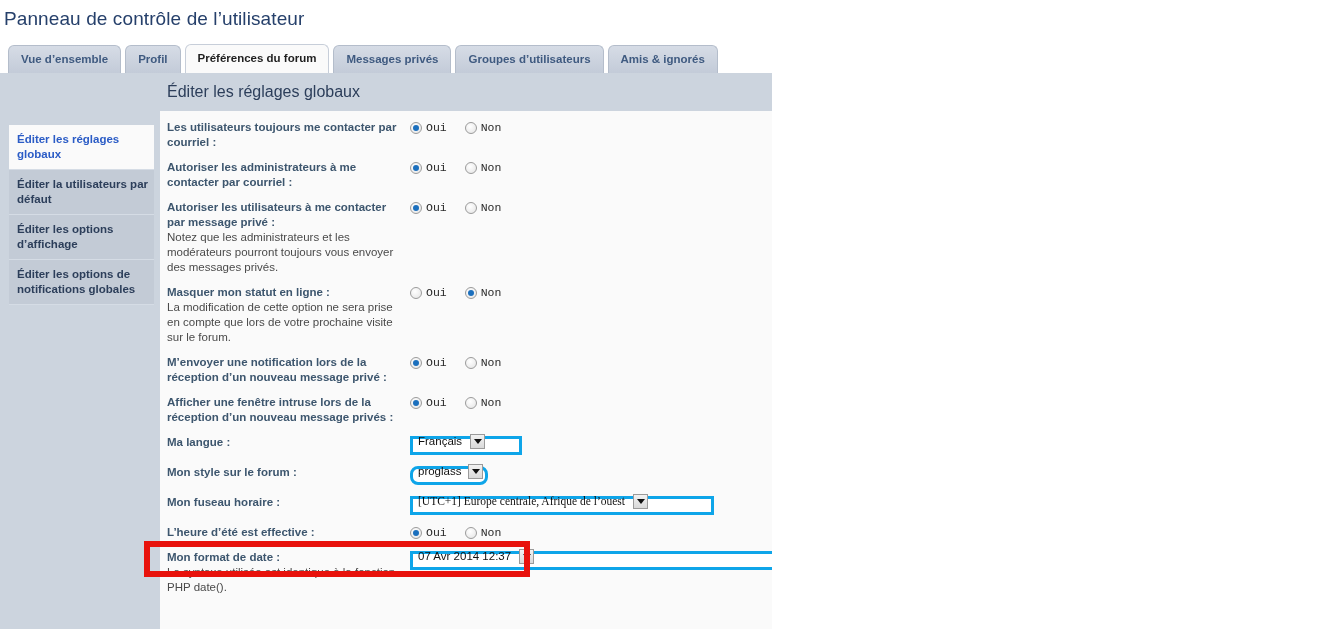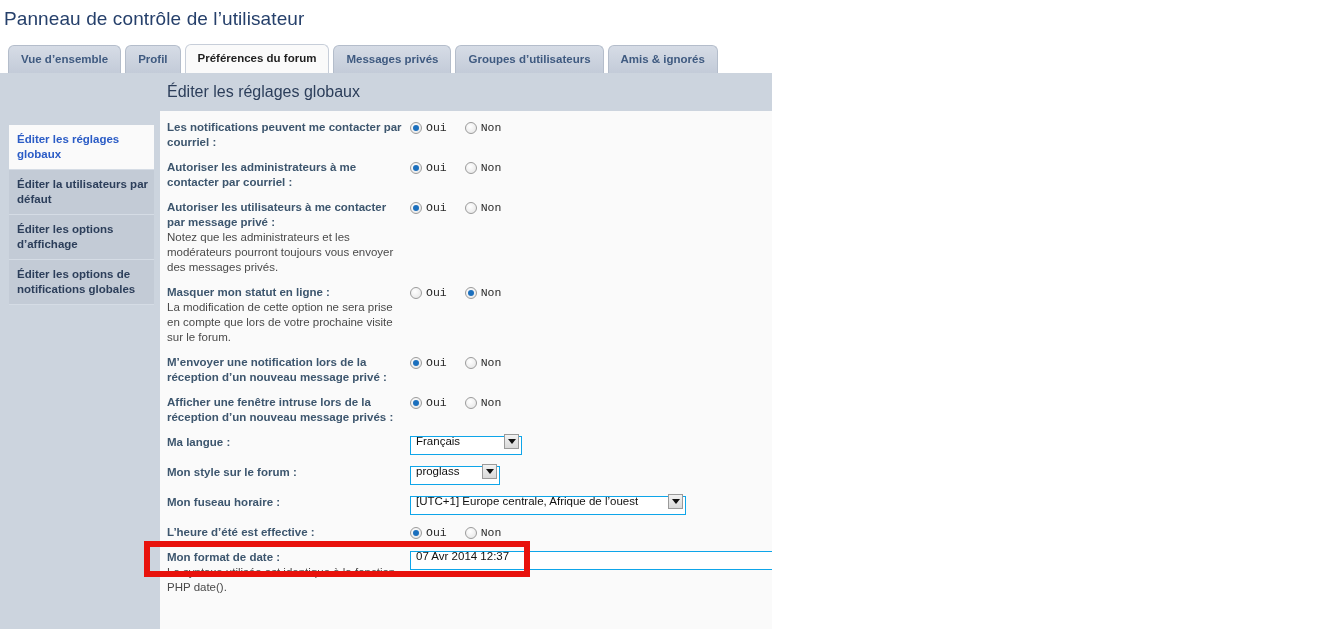--- a/index.html
+++ b/index.html
@@ -198,23 +198,23 @@
     height: 6px;
     border-radius: 50%;
     background: #1b6fbd;
   }
   .radio-label { line-height: 13px; }
 
   
   .select {
     display: inline-flex;
     align-items: center;
-    justify-content: space-between;
+    justify-content: flex-start;
     height: 19px;
-    border: 1px solid #0ea5e9;
+    border: 3px solid #0ea5e9;
     background: #ffffff;
     box-sizing: border-box;
     font-size: 11.5px;
     color: #111111;
     padding: 0 2px 8px 5px;
     cursor: pointer;
     vertical-align: middle;
   }
   .select .sel-text {
     line-height: 17px;
@@ -235,22 +235,22 @@
   }
   .select .arrow::after {
     content: "";
     width: 0;
     height: 0;
     border-left: 4px solid transparent;
     border-right: 4px solid transparent;
     border-top: 5px solid #111111;
   }
   .select.w-lang  { width: 112px; }
-  .select.w-style { width: 90px; }
-  .select.w-tz    { width: 276px; }
+  .select.w-style { width: 78px; border-radius: 8px; }
+  .select.w-tz    { width: 304px; font-family: Liberation Serif, serif; }
   .select.w-date  { width: 387px; }
 
   
   .highlight-box {
     position: absolute;
     left: 144px;
     top: 541px;
     width: 386px;
     height: 36px;
     border: 6px solid #e8120c;
@@ -284,21 +284,21 @@
       </div>
   </div>
 
   <div class="panel-head">
     <div class="panel-head-title">Éditer les réglages globaux</div>
   </div>
 
   <div class="content" id="settings-form">
       <div class="row">
         <div class="label-col">
-          <div class="label-main">Les notifications peuvent me contacter par courriel :</div>
+          <div class="label-main">Les utilisateurs toujours me contacter par courriel :</div>
         </div>
         <div class="field-col">
           <div class="radio-group">
             <label class="radio-opt">
               <span class="radio checked"></span>
               <span class="radio-label">Oui</span>
             </label>
             <label class="radio-opt">
               <span class="radio"></span>
               <span class="radio-label">Non</span>

